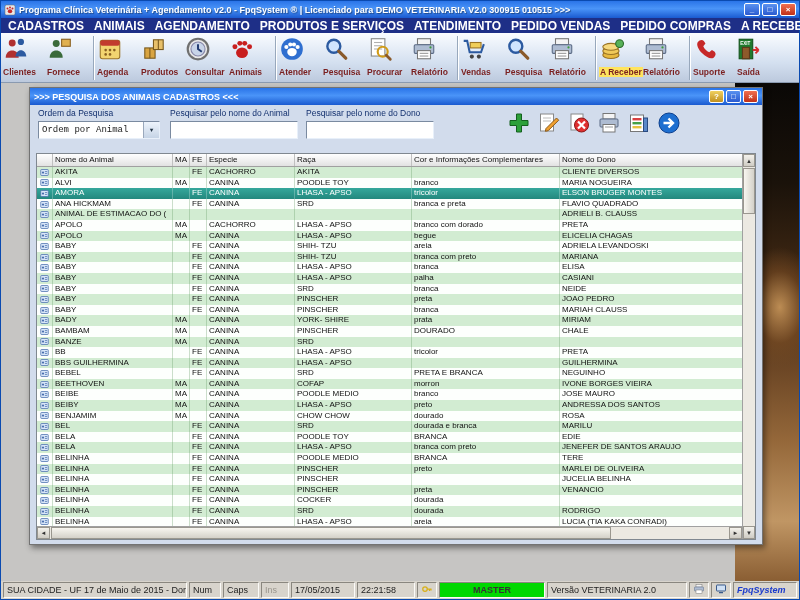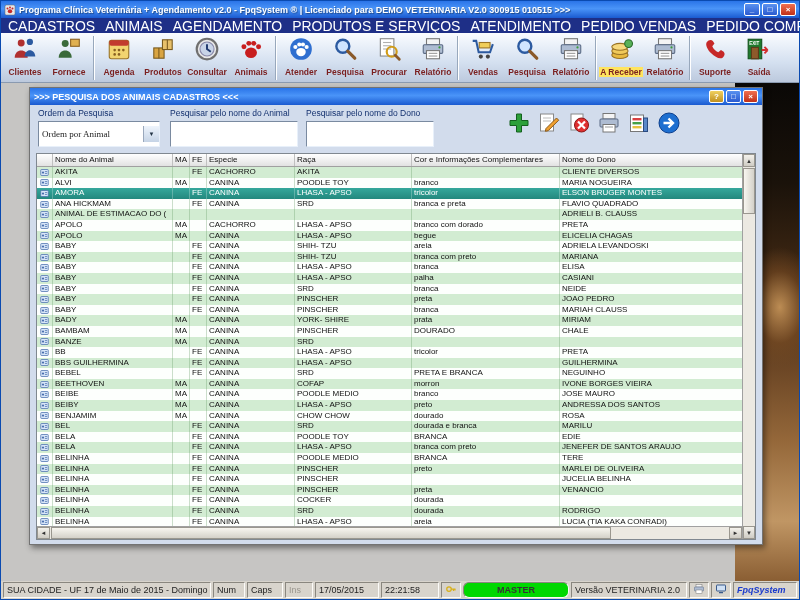--- a/index.html
+++ b/index.html
@@ -6,39 +6,39 @@
 html,body{width:800px;height:600px;overflow:hidden}
 body{font-family:"Liberation Sans",sans-serif;background:#000}
 .app{width:800px;height:600px;display:flex;flex-direction:column;border:1px solid #0a4ab0;background:#c6c5c3}
 .titlebar{height:17px;flex:0 0 17px;background:linear-gradient(180deg,#2a74e8 0%,#4a94f8 45%,#1a5ad0 100%);display:flex;align-items:center;gap:3px;padding:0 3px;color:#fff;font-size:9px;font-weight:bold}
 .title-text{white-space:nowrap;overflow:hidden;flex:1;text-shadow:1px 1px 1px rgba(0,0,0,.4)}
 .app-icon svg{width:12px;height:12px;display:block}
 .win-buttons{display:flex;gap:2px}
 .winbtn{width:16px;height:13px;border-radius:2px;border:1px solid #fff;display:flex;align-items:center;justify-content:center;font-size:8px;line-height:8px;color:#fff;background:linear-gradient(180deg,#5a92f0,#2a5ad0)}
 .winbtn.close{background:linear-gradient(180deg,#f07050,#c03018)}
 .menubar{height:15px;flex:0 0 15px;background:#1e2f87;display:flex;align-items:center;padding:0 2px}
-.menu-item{color:#fff;font-size:14px;font-weight:normal;padding:0 5px;white-space:nowrap}
+.menu-item{color:#fff;font-size:12px;font-weight:bold;padding:0 5px;white-space:nowrap}
 .toolbar{height:50px;flex:0 0 50px;background:linear-gradient(180deg,#fafcff,#d4e0f0 60%,#bcc9dd);display:flex;align-items:flex-start;padding:1px 2px;border-bottom:1px solid #8a9ab0}
-.tb-item{width:44px;height:48px;display:flex;flex-direction:column;align-items:center;padding-top:2px}
+.tb-item{width:44px;height:48px;display:flex;flex-direction:column;align-items:flex-start;padding-top:2px}
 .tb-item svg{width:26px;height:26px}
 .tb-label{font-size:8.5px;color:#7a1f1f;font-weight:bold;white-space:nowrap;margin-top:1px}
 .tb-label.hl{background:#ffe45e;padding:0 1px}
 .tb-sep{width:2px;height:44px;margin:2px 2px 0;border-left:1px solid #98a8bc;border-right:1px solid #fff}
 .workspace{flex:1;position:relative;background:#c6c5c3;overflow:hidden}
 .photo{position:absolute;right:0;top:0;width:64px;height:100%;background:radial-gradient(40px 60px at 70% 45%,rgba(200,150,90,.9),rgba(120,75,35,.6) 60%,transparent),linear-gradient(180deg,#0a0806 0%,#1a120a 20%,#432a14 40%,#6e4826 58%,#95683a 72%,#c09664 88%,#8a5e33 100%)}
 .dialog{position:absolute;left:28px;top:4px;width:734px;height:458px;background:#d2dcec;border:1px solid #737373;box-shadow:2px 3px 6px rgba(0,0,0,.45);display:flex;flex-direction:column;z-index:2}
 .dlg-titlebar{height:17px;flex:0 0 17px;background:linear-gradient(180deg,#2a74e8,#4a94f8 45%,#1a5ad0);display:flex;align-items:center;padding:0 4px;color:#fff;font-size:9px;font-weight:bold}
 .dlg-title{flex:1;white-space:nowrap;overflow:hidden}
 .dlg-buttons{display:flex;gap:2px}
 .dlgbtn{width:15px;height:13px;border-radius:2px;border:1px solid #fff;background:linear-gradient(180deg,#5a92f0,#2a5ad0);color:#fff;font-size:8px;line-height:8px;font-weight:bold;display:flex;align-items:center;justify-content:center}
 .dlgbtn.help{background:linear-gradient(180deg,#f0d060,#c09020)}
 .dlgbtn.close{background:linear-gradient(180deg,#f07050,#c03018)}
 .dlg-search{height:46px;flex:0 0 46px;position:relative;font-size:8.5px;color:#13306e}
 .fglabel{position:absolute;top:3px;white-space:nowrap}
-.control{position:absolute;top:16px;height:26px;background:#fff;border:1px solid;border-color:#7a8aa0 #e8f0fa #e8f0fa #7a8aa0;font-size:9px;color:#222;font-family:Liberation Serif, serif}
+.control{position:absolute;top:16px;height:18px;background:#fff;border:1px solid;border-color:#7a8aa0 #e8f0fa #e8f0fa #7a8aa0;font-size:9px;color:#222;font-family:Liberation Mono, monospace}
 .selectbox{left:8px;width:122px;display:flex;align-items:center}
 .selectbox .sel-text{flex:1;padding-left:3px;white-space:nowrap}
 .sel-arrow{width:16px;height:16px;background:linear-gradient(180deg,#eef4fc,#c6d4e6);border-left:1px solid #9aa8bc;display:flex;align-items:center;justify-content:center;font-size:6px;color:#234}
 input.control{padding-left:3px}
 .actions{position:absolute;left:476px;top:6px;display:flex;gap:5px}
 .action-btn{width:25px;height:25px;display:flex;align-items:center;justify-content:center}
 .action-btn svg{width:24px;height:24px}
 .grid{flex:1;margin:2px 6px 4px;display:flex;border:1px solid #808890;background:#fff;overflow:hidden}
 .grid-main{flex:1;display:flex;flex-direction:column;overflow:hidden}
 .grid-header{height:13px;flex:0 0 13px;display:flex;background:linear-gradient(180deg,#ffffff,#e2e2e2);border-bottom:1px solid #a0a0a0;font-size:8px;color:#111}
@@ -960,22 +960,22 @@
       <div class="sb-seg" style="width: 36px;">Caps</div>
       <div class="sb-seg disabled" style="width: 28px;">Ins</div>
       <div class="sb-seg" style="width: 64px;">17/05/2015</div>
       <div class="sb-seg" style="width: 58px;">22:21:58</div>
       <div class="sb-seg" style="width: 20px;">
         <span><svg viewBox="0 0 24 24">
             <circle cx="8" cy="12" r="4.5" fill="none" stroke="#d8b018" stroke-width="2.5"></circle>
             <path d="M12 12h9M17 12v4M20 12v3" stroke="#d8b018" stroke-width="2.5" fill="none"></path>
           </svg></span>
       </div>
-      <div class="sb-seg master" style="width: 106px; border-radius: 6px;">MASTER</div>
-      <div class="sb-seg" style="width: 116px;">Versão VETERINARIA 2.0</div>
+      <div class="sb-seg master" style="width: 106px;">MASTER</div>
+      <div class="sb-seg" style="width: 140px;">Versão VETERINARIA 2.0</div>
       <div class="sb-seg" style="width: 20px;">
         <span><svg viewBox="0 0 24 24">
             <rect x="6" y="3" width="12" height="5" fill="#f4f4f4" stroke="#777"></rect>
             <rect x="3" y="8" width="18" height="8" rx="1" fill="#aebcd2" stroke="#5a6a85"></rect>
             <rect x="6" y="14" width="12" height="7" fill="#fff" stroke="#777"></rect>
           </svg></span>
       </div>
       <div class="sb-seg" style="width: 20px;">
         <span><svg viewBox="0 0 24 24">
             <rect x="3" y="4" width="18" height="12" rx="1" fill="#cfe0f4" stroke="#3a5a8a" stroke-width="2"></rect>

